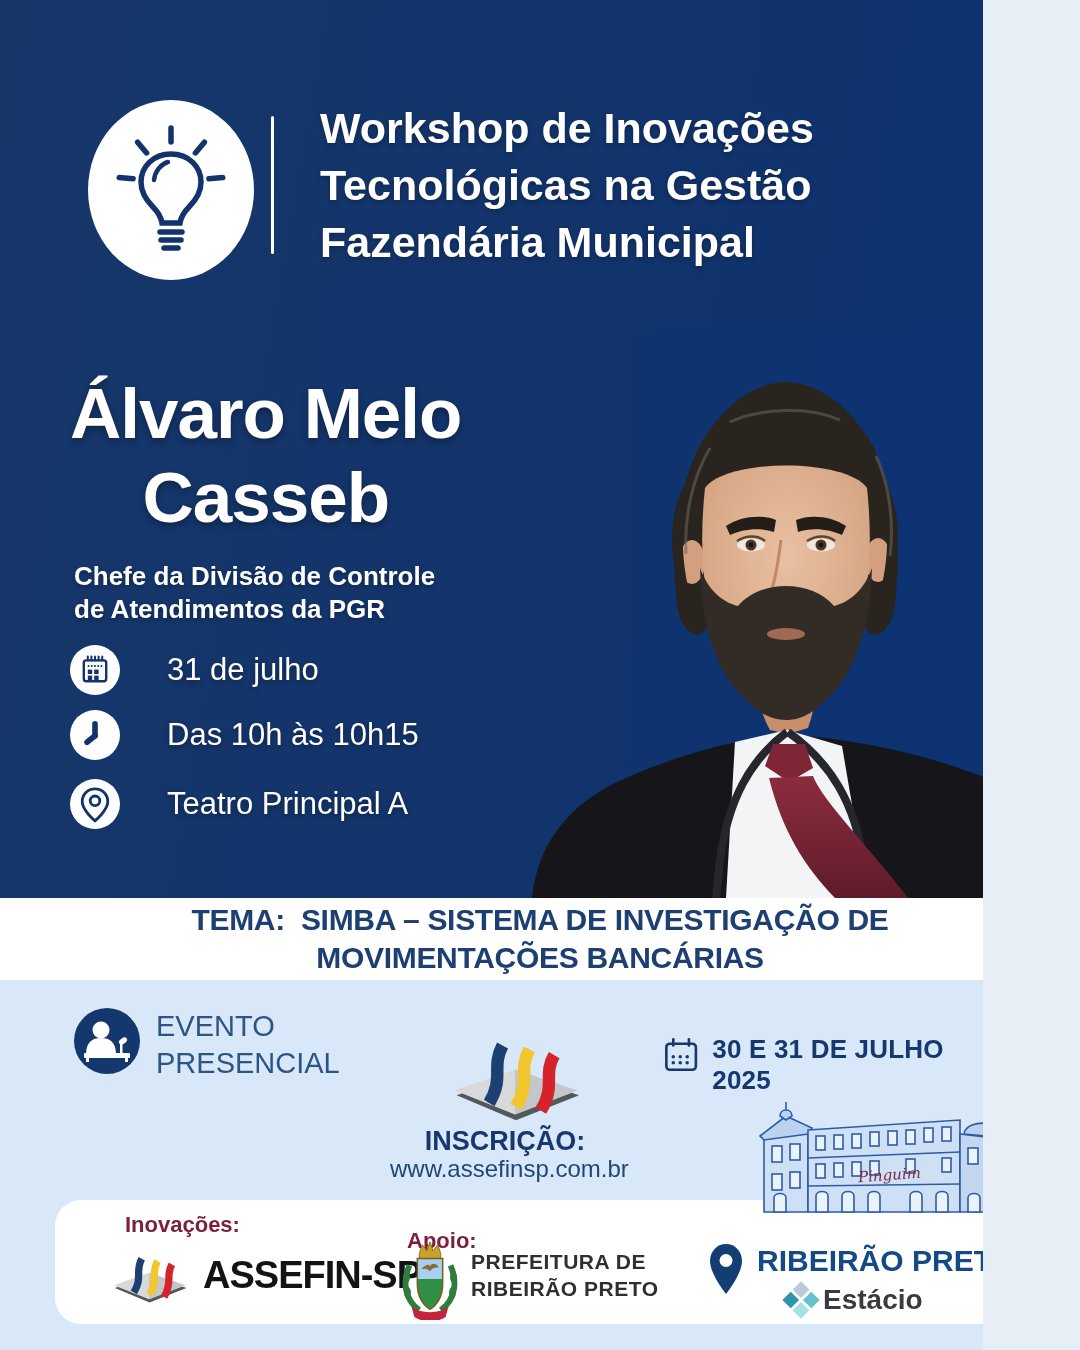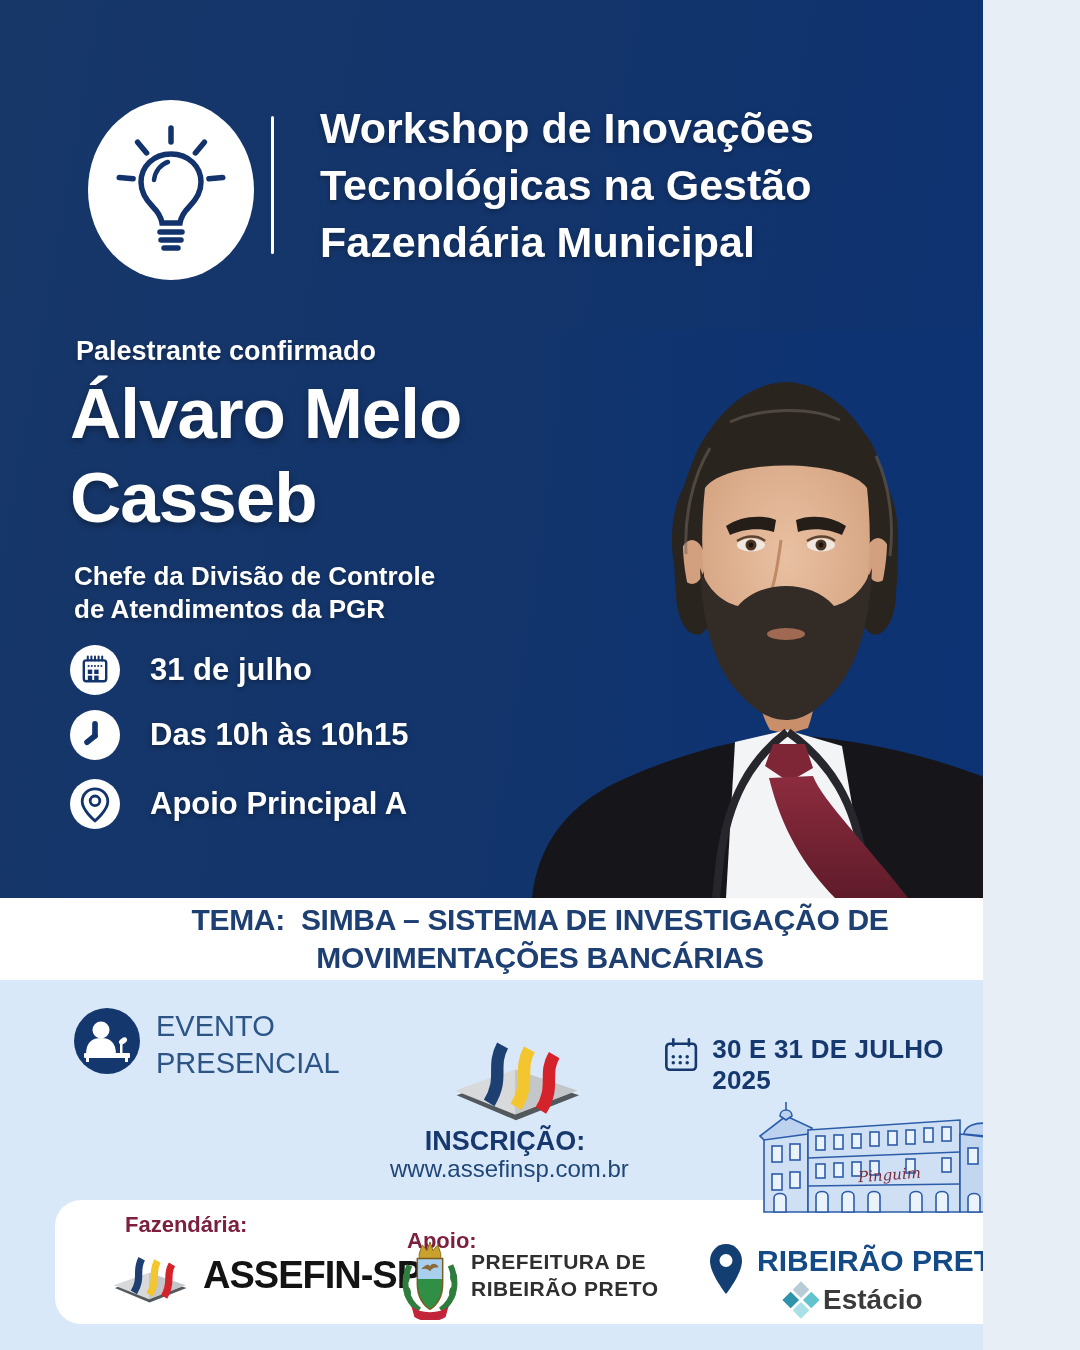--- a/index.html
+++ b/index.html
@@ -12,28 +12,28 @@
     background:linear-gradient(100deg,#173769 0%,#12346c 55%,#0c3273 100%);}
   .bulb-badge{position:absolute;left:88px;top:100px;width:166px;height:180px;
     background:#ffffff;border-radius:50%;display:flex;align-items:center;justify-content:center;}
   .header-divider{position:absolute;left:271px;top:116px;width:3px;height:138px;
     background:#ffffff;border-radius:2px;}
   .header-title{position:absolute;left:320px;top:100px;width:660px;color:#ffffff;
     font-size:43px;line-height:57px;font-weight:700;text-shadow:0 2px 5px rgba(0,0,0,.3);}
   .speaker-tag{position:absolute;left:76px;top:336px;color:#ffffff;font-size:27px;
     font-weight:600;text-shadow:0 2px 4px rgba(0,0,0,.3);}
   .speaker-name{position:absolute;left:70px;top:372px;color:#ffffff;font-size:71px;
-    line-height:84px;font-weight:700;letter-spacing:-1px;text-shadow:0 3px 7px rgba(0,0,0,.35);}
+    line-height:84px;font-weight:700;letter-spacing:-1px;text-shadow:0 3px 7px rgba(0,0,0,.35);text-align:center;}
   .speaker-role{position:absolute;left:74px;top:560px;color:#ffffff;font-size:26px;
     line-height:33px;font-weight:600;text-shadow:0 2px 4px rgba(0,0,0,.3);}
   .detail-row{position:absolute;left:70px;display:flex;align-items:center;gap:30px;}
   .detail-row.r1{top:645px;}.detail-row.r2{top:710px;}.detail-row.r3{top:779px;}
   .icon-circle{width:50px;height:50px;background:#ffffff;border-radius:50%;
     display:flex;align-items:center;justify-content:center;flex:0 0 auto;}
-  .detail-label{color:#ffffff;font-size:31px;font-weight:700;text-shadow:0 2px 5px rgba(0,0,0,.35);}
+  .detail-label{color:#ffffff;font-size:31px;font-weight:400;text-shadow:0 2px 5px rgba(0,0,0,.35);margin-left:17px;}
   .portrait{position:absolute;left:530px;top:330px;width:550px;height:568px;}
 
   
   .tema-band{position:absolute;left:0;top:898px;width:1080px;height:82px;background:#ffffff;
     display:flex;flex-direction:column;align-items:center;justify-content:center;
     color:#1d3f72;font-size:30px;line-height:38px;letter-spacing:-0.3px;font-weight:600;}
   .tema-band strong{font-weight:800;margin-right:16px;}
 
   
   .bottom{position:absolute;left:0;top:980px;width:1080px;height:370px;background:#d9e8f9;}
@@ -177,21 +177,20 @@
       <path d="M207,211 C216,205 228,205 235,211" stroke="#5c4532" stroke-width="2.5" fill="none"></path>
       <path d="M277,211 C286,205 298,205 305,211" stroke="#5c4532" stroke-width="2.5" fill="none"></path>
 
       <path d="M251,210 C248,232 246,248 242,258 C248,266 262,267 270,260" stroke="#c08a66" stroke-width="3" fill="none"></path>
 
       <path d="M170,238 C172,292 184,336 208,362 C226,382 240,390 256,390 C272,390 286,382 304,362 C328,336 340,292 342,238 C334,260 320,272 304,276 C292,262 274,256 256,256 C238,256 220,262 208,276 C192,272 178,260 170,238 Z" fill="#332b26"></path>
 
       <ellipse cx="256" cy="304" rx="19" ry="6" fill="#a06a52"></ellipse>
     </svg>
 
-    <div class="speaker-tag shadowed">Palestrante confirmado</div>
 
     <div class="speaker-name">
       <div>Álvaro Melo</div>
       <div>Casseb</div>
     </div>
 
     <div class="speaker-role">
       <div>Chefe da Divisão de Controle</div>
       <div>de Atendimentos da PGR</div>
     </div>
@@ -239,21 +238,21 @@
 
     <div class="detail-row r3">
       <span class="icon-circle">
         <svg width="40" height="40" viewBox="0 0 50 50">
           <g stroke="#12336b" stroke-width="3.5" fill="none">
             <path d="M25,6 C16,6 9,13 9,22 C9,33 25,46 25,46 C25,46 41,33 41,22 C41,13 34,6 25,6 Z"></path>
             <circle cx="25" cy="21" r="6"></circle>
           </g>
         </svg>
       </span>
-      <span class="detail-label">Apoio Principal A</span>
+      <span class="detail-label">Teatro Principal A</span>
     </div>
   </div>
 
   <div class="tema-band">
     <div>
       <strong>TEMA:</strong><span>SIMBA – SISTEMA DE INVESTIGAÇÃO DE</span>
     </div>
     <div>MOVIMENTAÇÕES BANCÁRIAS</div>
   </div>
 
@@ -350,21 +349,21 @@
         <path d="M218,118 L218,104 C218,98 230,98 230,104 L230,118 Z"></path>
         <path d="M240,118 L240,104 C240,98 252,98 252,104 L252,118 Z"></path>
         <path d="M24,118 L24,104 C24,98 36,98 36,104 L36,118 Z"></path>
       </g>
     </g>
   </svg>
   <span class="building-script">Pinguim</span>
 
   <div class="footer-card">
 
-    <div class="card-label lbl-real">Fazendária:</div>
+    <div class="card-label lbl-real">Inovações:</div>
     <svg class="assefin-logo" viewBox="0 0 150 92">
       <use href="#ribbon-logo" width="150" height="92"></use>
     </svg>
     <div class="assefin-org">ASSEFIN-SP</div>
 
     <div class="card-label lbl-apoio">Apoio:</div>
     <svg class="arms" viewBox="0 0 62 84">
       <path d="M10,28 C2,46 6,64 20,74" stroke="#2e7d3c" stroke-width="6" fill="none"></path>
       <path d="M52,28 C60,46 56,64 42,74" stroke="#2e7d3c" stroke-width="6" fill="none"></path>
       <ellipse cx="7" cy="40" rx="3.5" ry="6" fill="#2e7d3c"></ellipse>

